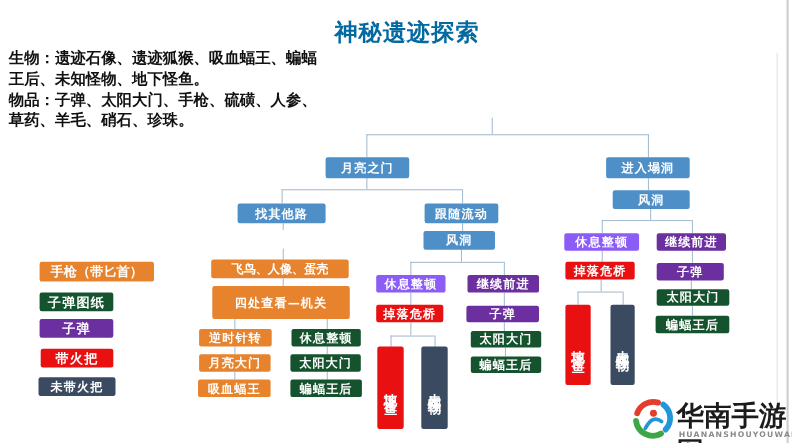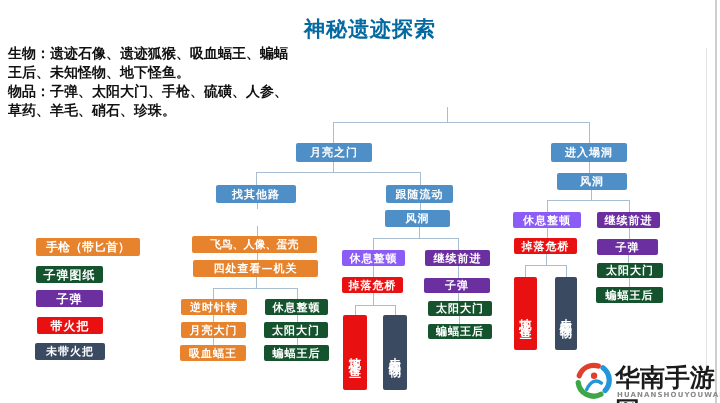--- a/index.html
+++ b/index.html
@@ -89,21 +89,21 @@
   <div class="ln" style="left:566px;top:265px;width:1px;height:12px"></div>
   <div class="ln" style="left:629px;top:228px;width:1px;height:11px"></div>
   <div class="ln" style="left:628px;top:255px;width:1px;height:8px"></div>
   <div class="ln" style="left:629px;top:278px;width:1px;height:9px"></div>
 
   <div class="node c-blue" style="left:296px;top:143px;width:76px;height:19px">月亮之门</div>
   <div class="node c-blue" style="left:551px;top:143px;width:76px;height:19px">进入塌洞</div>
   <div class="node c-blue" style="left:216px;top:185px;width:80px;height:18px">找其他路</div>
   <div class="node c-blue" style="left:386px;top:185px;width:67px;height:18px">跟随流动</div>
   <div class="node c-orange" style="left:192px;top:236px;width:125px;height:17px;letter-spacing:0">飞鸟、人像、蛋壳</div>
-  <div class="node c-orange" style="left:193px;top:260px;width:125px;height:17px">四处查看—机关</div>
+  <div class="node c-orange" style="left:193px;top:260px;width:125px;height:30px">四处查看—机关</div>
   <div class="node c-orange" style="left:181px;top:299px;width:66px;height:16px">逆时针转</div>
   <div class="node c-green" style="left:265px;top:299px;width:63px;height:16px">休息整顿</div>
   <div class="node c-orange" style="left:181px;top:322px;width:65px;height:16px">月亮大门</div>
   <div class="node c-green" style="left:264px;top:322px;width:64px;height:16px">太阳大门</div>
   <div class="node c-orange" style="left:180px;top:345px;width:66px;height:16px">吸血蝠王</div>
   <div class="node c-green" style="left:264px;top:345px;width:65px;height:16px">蝙蝠王后</div>
 
   <div class="node c-blue" style="left:385px;top:210px;width:65px;height:17px">风洞</div>
   <div class="node c-lblue" style="left:342px;top:250px;width:63px;height:16px">休息整顿</div>
   <div class="node c-purple" style="left:425px;top:250px;width:65px;height:16px">继续前进</div>

